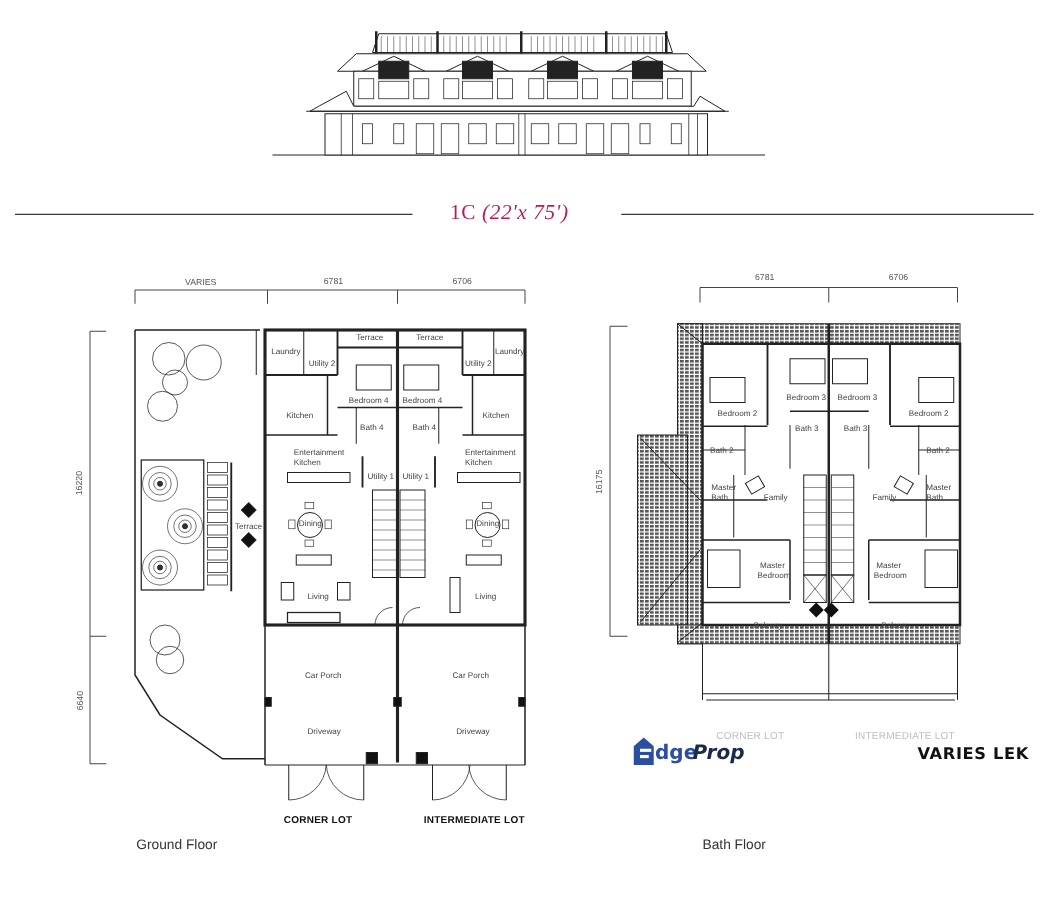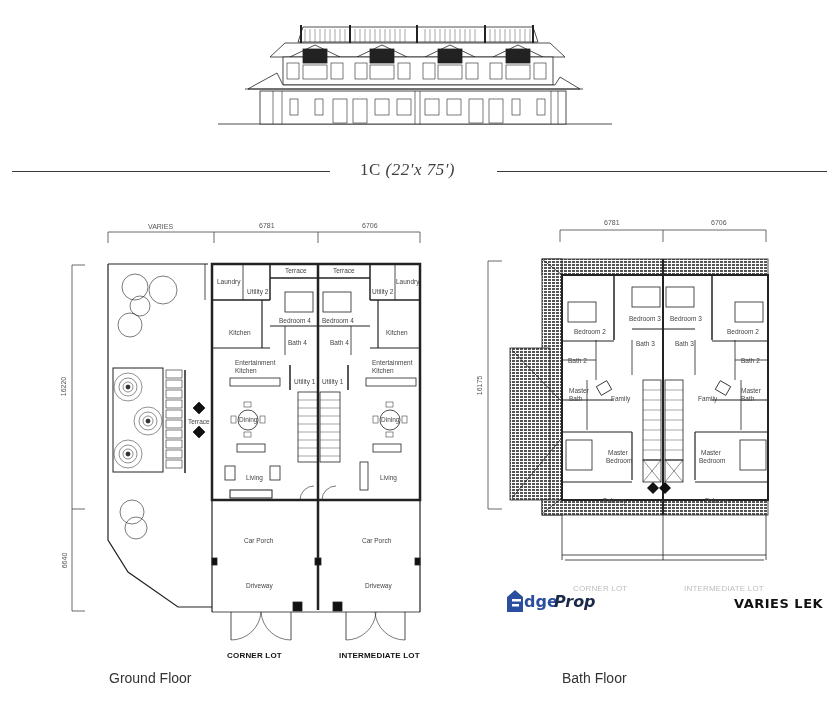--- a/index.html
+++ b/index.html
@@ -1,21 +1,21 @@
 <!DOCTYPE html>
 <html><head>
 <meta charset="utf-8">
 <style>
   html,body{margin:0;padding:0;background:#ffffff;}
   body{width:838px;height:720px;position:relative;overflow:hidden;font-family:"Liberation Sans",sans-serif;color:#333;}
   .lbl{position:absolute;font-family:"Liberation Sans",sans-serif;font-size:6.5px;color:#444;white-space:nowrap;line-height:1;}
   .title-rule{position:absolute;height:1px;background:#3a3a3a;}
-  .plan-title{position:absolute;font-family:"Liberation Serif",serif;font-size:17px;color:#404040;letter-spacing:0.5px;}
+  .plan-title{position:absolute;font-family:"Liberation Serif",serif;font-size:17px;color:#be185d;letter-spacing:0.5px;}
   .plan-title i{font-style:italic;}
-  .floor-caption{position:absolute;font-family:"Liberation Sans",sans-serif;font-size:14px;color:#333;}
+  .floor-caption{position:absolute;font-family:"Liberation Sans",sans-serif;font-size:11px;color:#333;}
   .lot-caption{position:absolute;font-family:"Liberation Sans",sans-serif;font-size:8px;font-weight:bold;color:#111;letter-spacing:0.2px;}
   .lot-caption.faded{color:#bdbdbd;font-weight:normal;}
   .dim{position:absolute;font-size:7px;color:#555;font-family:"Liberation Sans",sans-serif;}
   .dim-v{position:absolute;font-size:7px;color:#555;transform:rotate(-90deg);transform-origin:center;font-family:"Liberation Sans",sans-serif;}
   .brand{position:absolute;font-family:"DejaVu Sans",sans-serif;font-weight:bold;}
   .agent{position:absolute;font-family:"DejaVu Sans",sans-serif;font-weight:bold;font-size:13px;color:#111;letter-spacing:0.5px;}
   svg{position:absolute;overflow:visible;}
 </style>
 </head>
 <body>

